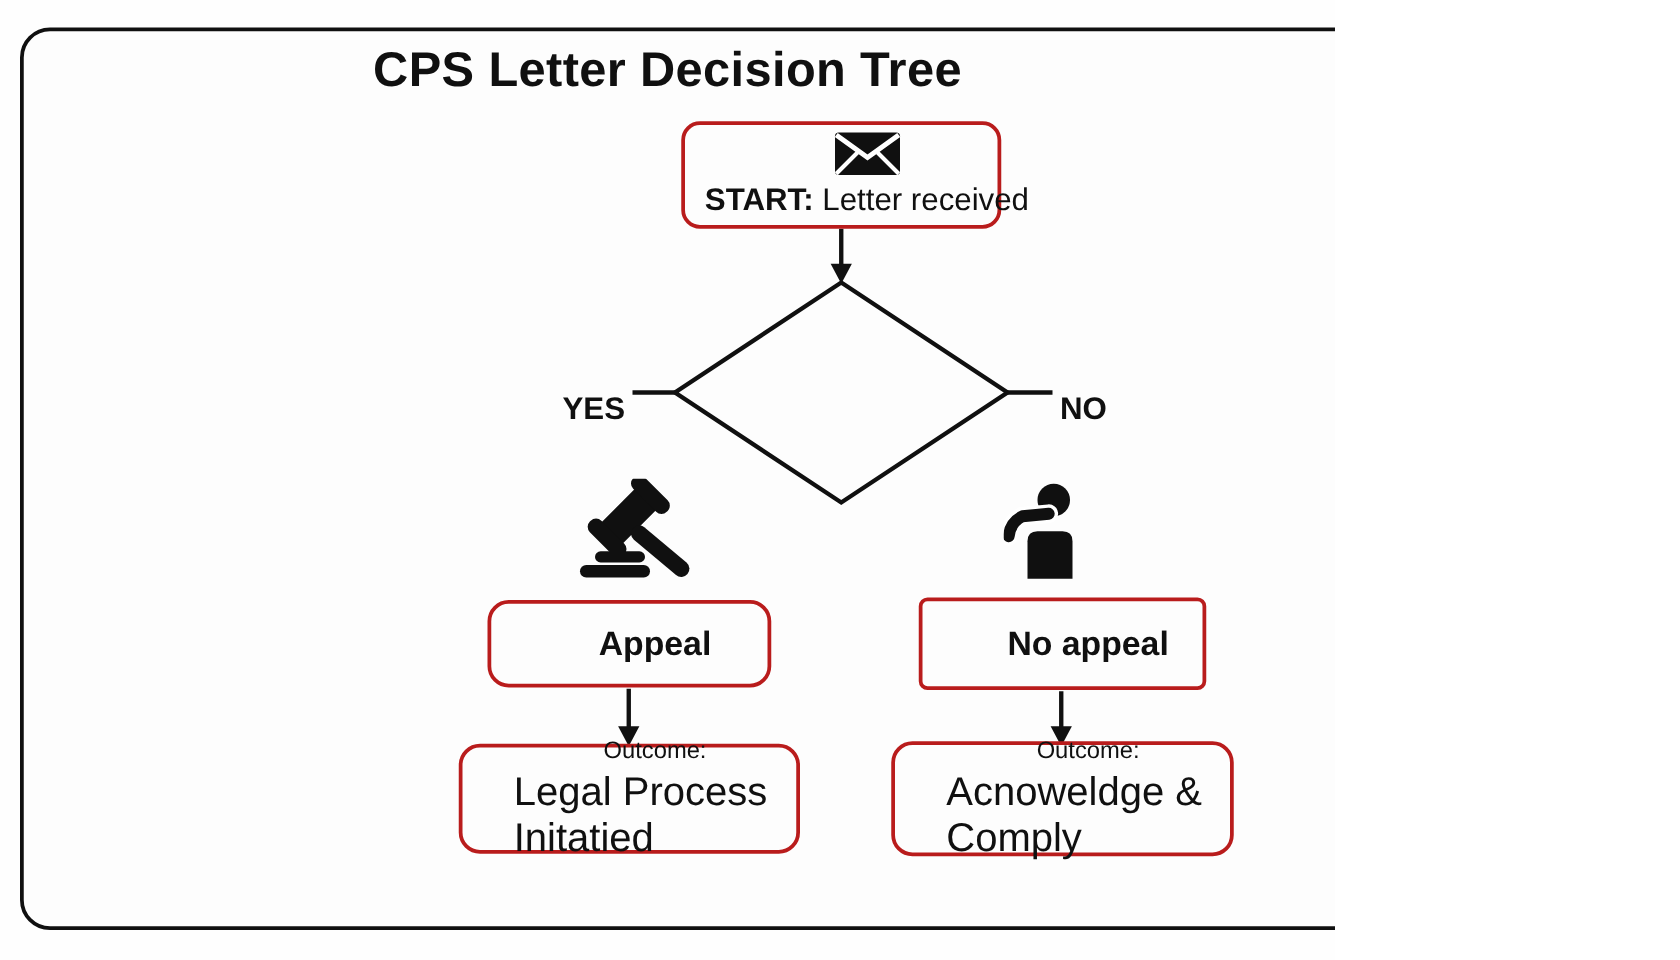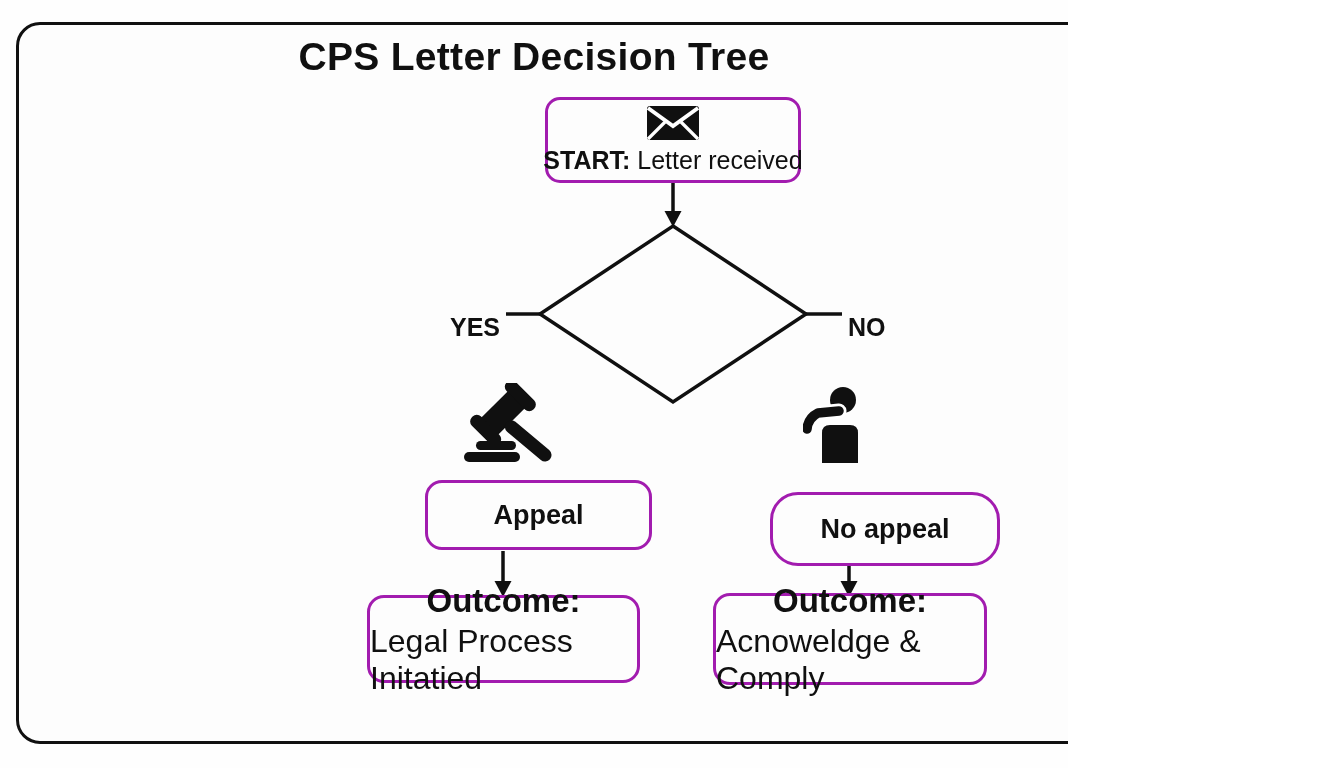--- a/index.html
+++ b/index.html
@@ -36,26 +36,27 @@
     width: 100%;
     text-align: center;
     font-size: 39px;
     font-weight: bold;
     letter-spacing: 0.3px;
   }
 
   .node {
     position: absolute;
     background: #fdfdfd;
-    border: 3px solid #a21caf;
+    border: 3px solid #b91c1c;
     border-radius: 15px;
     display: flex;
     flex-direction: column;
     align-items: center;
     justify-content: center;
+    padding-left: 41px;
   }
 
   .start-box { left: 545px; top: 97px; width: 256px; height: 86px; gap: 5px; }
   .start-text { font-size: 25px; white-space: pre; }
   .bold { font-weight: bold; }
 
   .diamond-text {
     position: absolute;
     left: 553px; top: 284px;
     width: 240px;
@@ -71,28 +72,28 @@
     font-size: 25px;
     font-weight: bold;
   }
   .edge-label.yes { left: 430px; width: 70px; text-align: right; }
   .edge-label.no  { left: 848px; width: 70px; text-align: left; }
 
   .icon-block { position: absolute; }
   .gavel { left: 448px; top: 383px; }
   .person { left: 803px; top: 385px; }
 
-  .branch-box { font-size: 27px; font-weight: bold; margin-left: 35px; }
+  .branch-box { font-size: 27px; font-weight: bold; }
   .appeal-box { left: 390px; top: 480px; width: 227px; height: 70px; border-radius: 17px; }
-  .no-appeal-box { left: 735px; top: 492px; width: 230px; height: 74px; border-radius: 28px; }
+  .no-appeal-box { left: 735px; top: 478px; width: 230px; height: 74px; border-radius: 7px; }
 
   .outcome-box { border-radius: 17px; gap: 3px; }
   .outcome-left { left: 367px; top: 595px; width: 273px; height: 88px; }
   .outcome-right { left: 713px; top: 593px; width: 274px; height: 92px; }
-  .outcome-heading { font-size: 33px; font-weight: bold; }
+  .outcome-heading { font-size: 19px; font-weight: normal; }
   .outcome-text { font-size: 32px; }
 </style>
 </head>
 <body>
 
 <div class="canvas">
 
   <div class="frame"></div>
 
   <svg class="connectors" width="1344" height="768" viewBox="0 0 1344 768">

